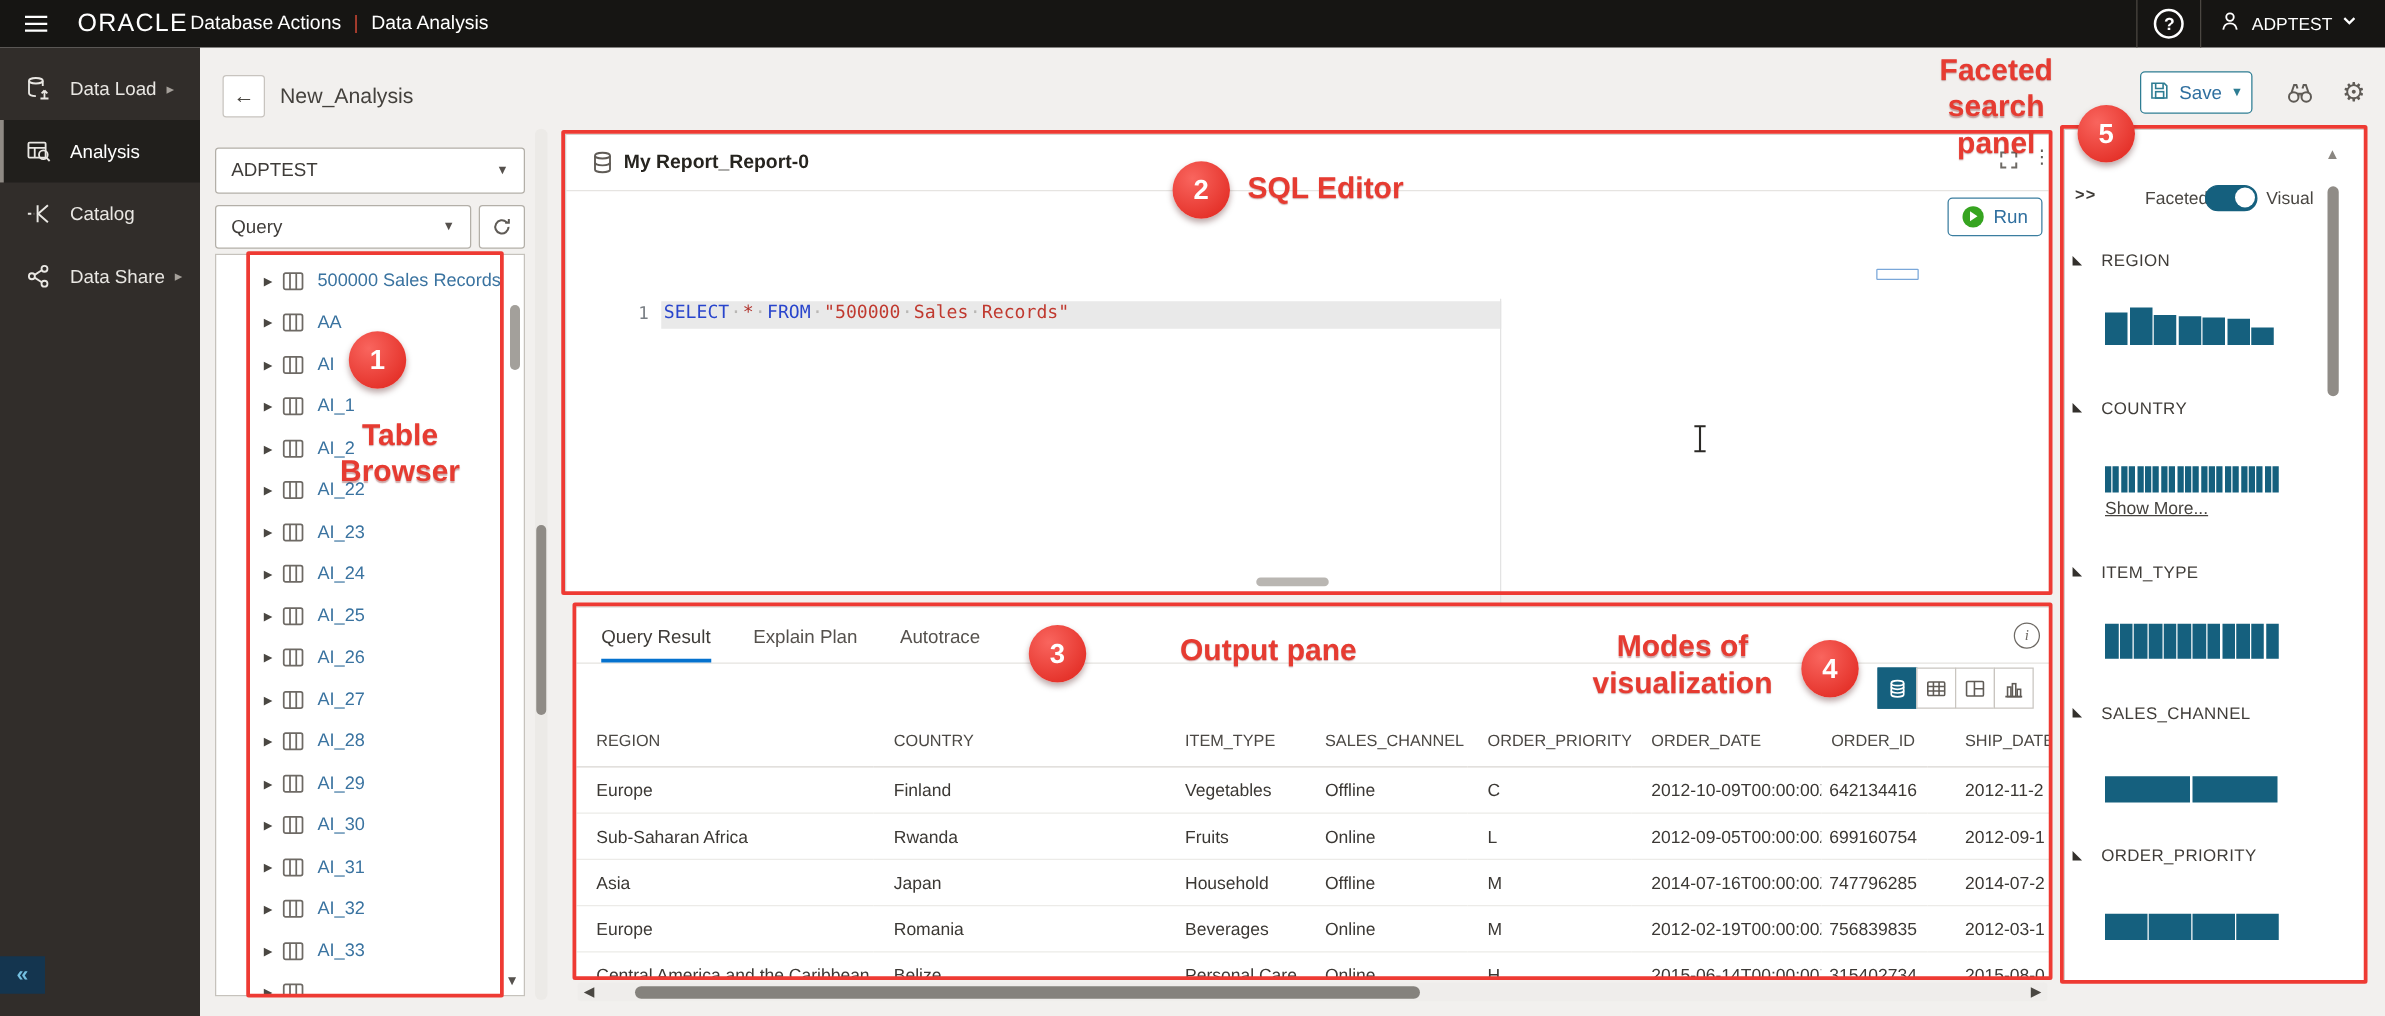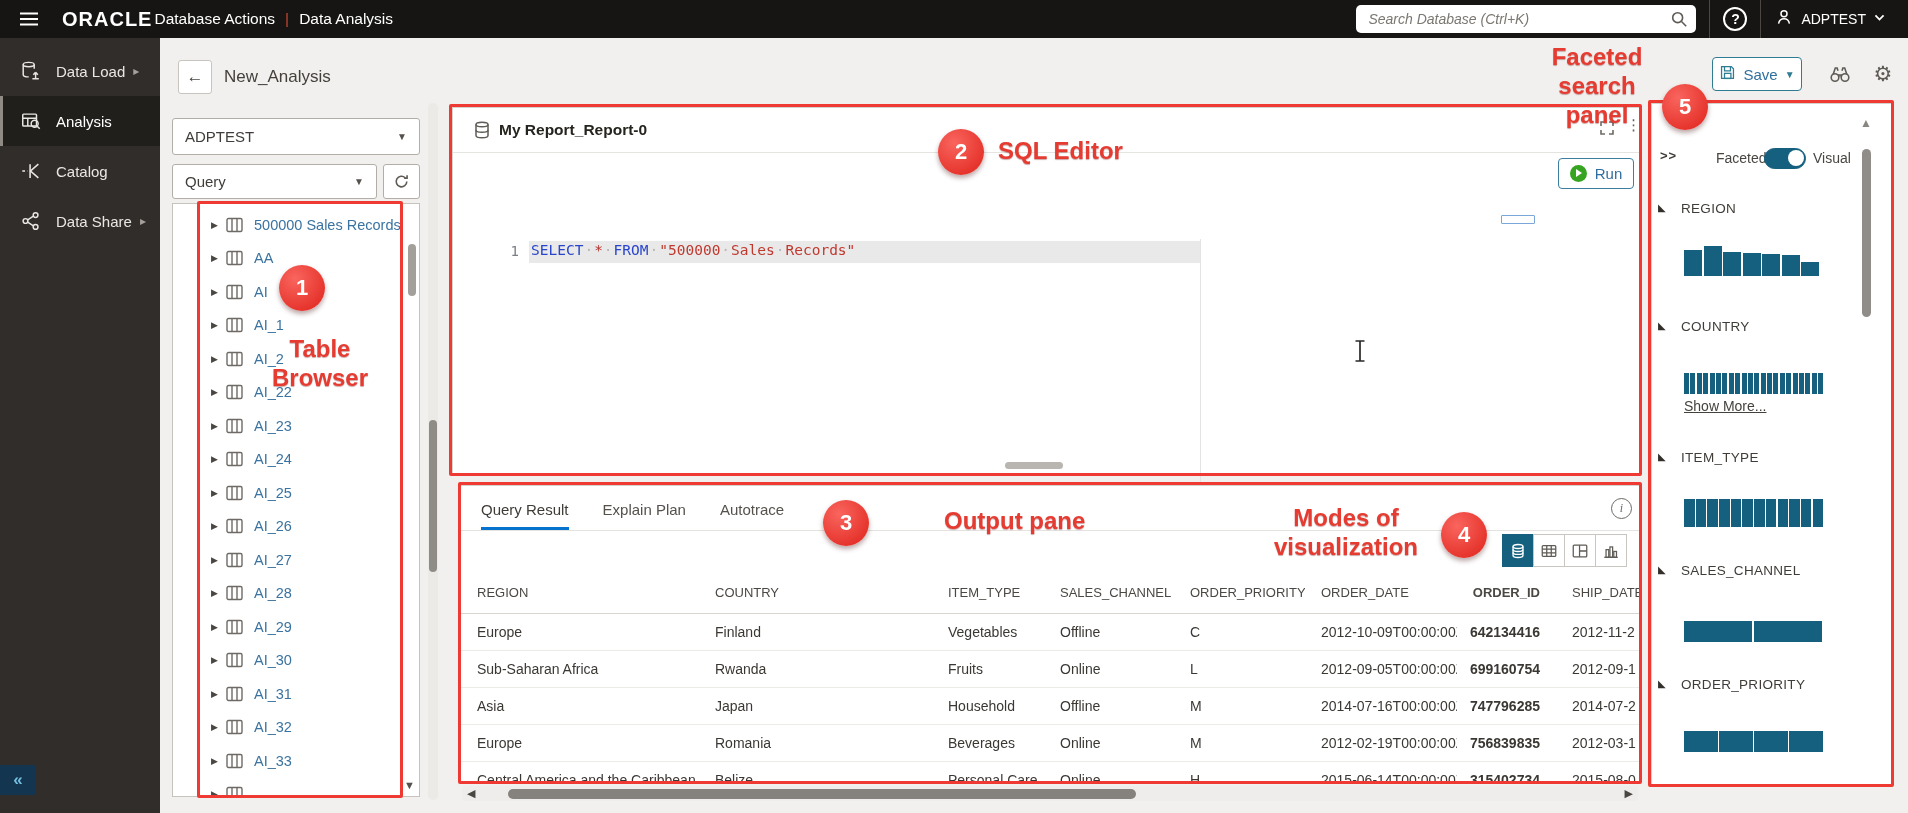--- a/index.html
+++ b/index.html
@@ -3,21 +3,21 @@
 <meta charset="utf-8">
 <style>
   * { margin:0; padding:0; box-sizing:border-box; }
   html,body { width:1908px; height:813px; }
   body { font-family:"Liberation Sans", sans-serif; background:#f2f0ee; }
   .screen { position:relative; width:1908px; height:813px; overflow:hidden; background:#f2f0ee; }
 
   
   .topbar { position:absolute; left:0; top:0; width:1908px; height:38px; background:#161513; display:flex; align-items:center; color:#fff; }
   .hamburger { margin-left:20px; display:flex; align-items:center; cursor:pointer; }
-  .brand { margin-left:24px; font-size:20px; font-weight:bold; letter-spacing:1px; }
+  .brand { margin-left:24px; font-size:20px; font-weight:normal; letter-spacing:1px; }
   .prod { margin-left:2px; font-size:15.5px; }
   .pipe { margin:0 10px; color:#c74634; font-size:15.5px; }
   .sect { font-size:15.5px; }
   .top-spacer { flex:1; }
   .searchbox { position:relative; width:340px; height:28px; background:#fff; border-radius:5px; display:flex; align-items:center; }
   .searchbox input { border:none; outline:none; background:transparent; width:290px; margin-left:12px; font-size:14px; font-style:italic; color:#53504b; font-family:"Liberation Sans",sans-serif; }
   .searchbox input::placeholder { color:#7b7771; font-style:italic; }
   .search-ic { position:absolute; right:8px; top:5px; }
   .top-div { width:1px; height:38px; background:#4b4742; margin:0 13px; }
   .help-circ { width:24px; height:24px; border:2px solid #fff; border-radius:50%; font-size:14px; font-weight:bold; display:flex; align-items:center; justify-content:center; cursor:pointer; }
@@ -82,21 +82,21 @@
   .out-tabs { position:absolute; left:0; top:0; width:100%; height:45px; border-bottom:1px solid #e5e3e0; display:flex; gap:34px; padding-left:20px; }
   .out-tab { font-size:15px; color:#55514d; padding-top:15px; padding-bottom:9px; border-bottom:3px solid transparent; cursor:pointer; }
   .out-tab.active { border-bottom-color:#0572ce; color:#3e3b37; }
   .info-circ { position:absolute; left:1150px; top:12px; width:21px; height:21px; border:1.5px solid #6e6a65; border-radius:50%; color:#6e6a65; font-size:12px; font-style:italic; font-family:"Liberation Serif",serif; display:flex; align-items:center; justify-content:center; cursor:pointer; }
   .mode-group { position:absolute; left:1042px; top:48px; display:flex; }
   .mode-btn { width:32px; height:33px; background:#fff; border:1px solid #c9c5c0; margin-left:-1px; display:flex; align-items:center; justify-content:center; cursor:pointer; color:#5f5b56; }
   .mode-btn.active { background:#15607e; border-color:#15607e; color:#fff; }
   .result-grid { position:absolute; left:0; top:87px; width:1181px; border-collapse:collapse; table-layout:fixed; }
   .result-grid th { height:40px; text-align:left; font-size:13px; font-weight:normal; color:#4b4844; padding-left:16px; border-bottom:1px solid #d9d6d2; white-space:nowrap; overflow:hidden; }
   .result-grid td { height:37px; font-size:14px; color:#3b3834; padding-left:16px; border-bottom:1px solid #ecebe8; white-space:nowrap; overflow:hidden; }
-  .result-grid th.num, .result-grid td.num { text-align:right; padding-left:0; padding-right:2px;font-weight:bold; }
+  .result-grid th.num, .result-grid td.num { text-align:center; padding-left:0; padding-right:2px; }
   .result-grid th.shifted, .result-grid td.shifted { padding-left:30px; }
   .hscroll { position:absolute; left:462px; top:786px; width:1176px; height:15px; background:#efedeb; border-radius:3px; }
   .hscroll .arr { position:absolute; top:1px; font-size:11px; color:#4a4742; cursor:pointer; }
   .hscroll .thumb { position:absolute; left:46px; top:2.5px; width:628px; height:10px; background:#85827d; border-radius:5px; }
 
   
   .facet-panel { position:absolute; left:1651px; top:103px; width:242px; height:682px; background:#fff; border:1px solid #d5d2ce; overflow:hidden; }
   .facet-collapse { position:absolute; left:8px; top:44px; font-size:13px; font-weight:bold; color:#3f3c38; letter-spacing:1px; cursor:pointer; }
   .facet-toggle-lbl { position:absolute; top:46px; font-size:14px; color:#494642; }
   .switch { position:absolute; left:112px; top:44px; width:42px; height:21px; background:#15607e; border:1.5px solid #15607e; border-radius:11px; cursor:pointer; }
@@ -126,29 +126,20 @@
     <span class="hamburger">
       <svg width="18" height="14" viewBox="0 0 18 14">
           <path d="M0 1.5 H18 M0 7 H18 M0 12.5 H18" stroke="#fff" stroke-width="1.8"></path>
         </svg>
     </span>
     <span class="brand">ORACLE</span>
     <span class="prod">Database Actions</span>
     <span class="pipe">|</span>
     <span class="sect">Data Analysis</span>
     <span class="top-spacer"></span>
-    <div class="searchbox">
-      <input placeholder="Search Database (Ctrl+K)" style="">
-      <span class="search-ic">
-        <svg width="18" height="18" viewBox="0 0 20 20" fill="none" stroke="#5f5b56" stroke-width="1.8">
-            <circle cx="8.5" cy="8.5" r="5.5"></circle>
-            <path d="M12.8 12.8 L18 18"></path>
-          </svg>
-      </span>
-    </div>
     <span class="top-div"></span>
     <span class="help-circ">?</span>
     <span class="top-div"></span>
     <span class="user-wrap">
       <span>
         <svg width="20" height="20" viewBox="0 0 24 24" fill="none" stroke="#fff" stroke-width="1.8">
             <circle cx="12" cy="8" r="3.6"></circle>
             <path d="M5.5 20c.6-4 3.4-6 6.5-6s5.9 2 6.5 6"></path>
           </svg>
       </span>

